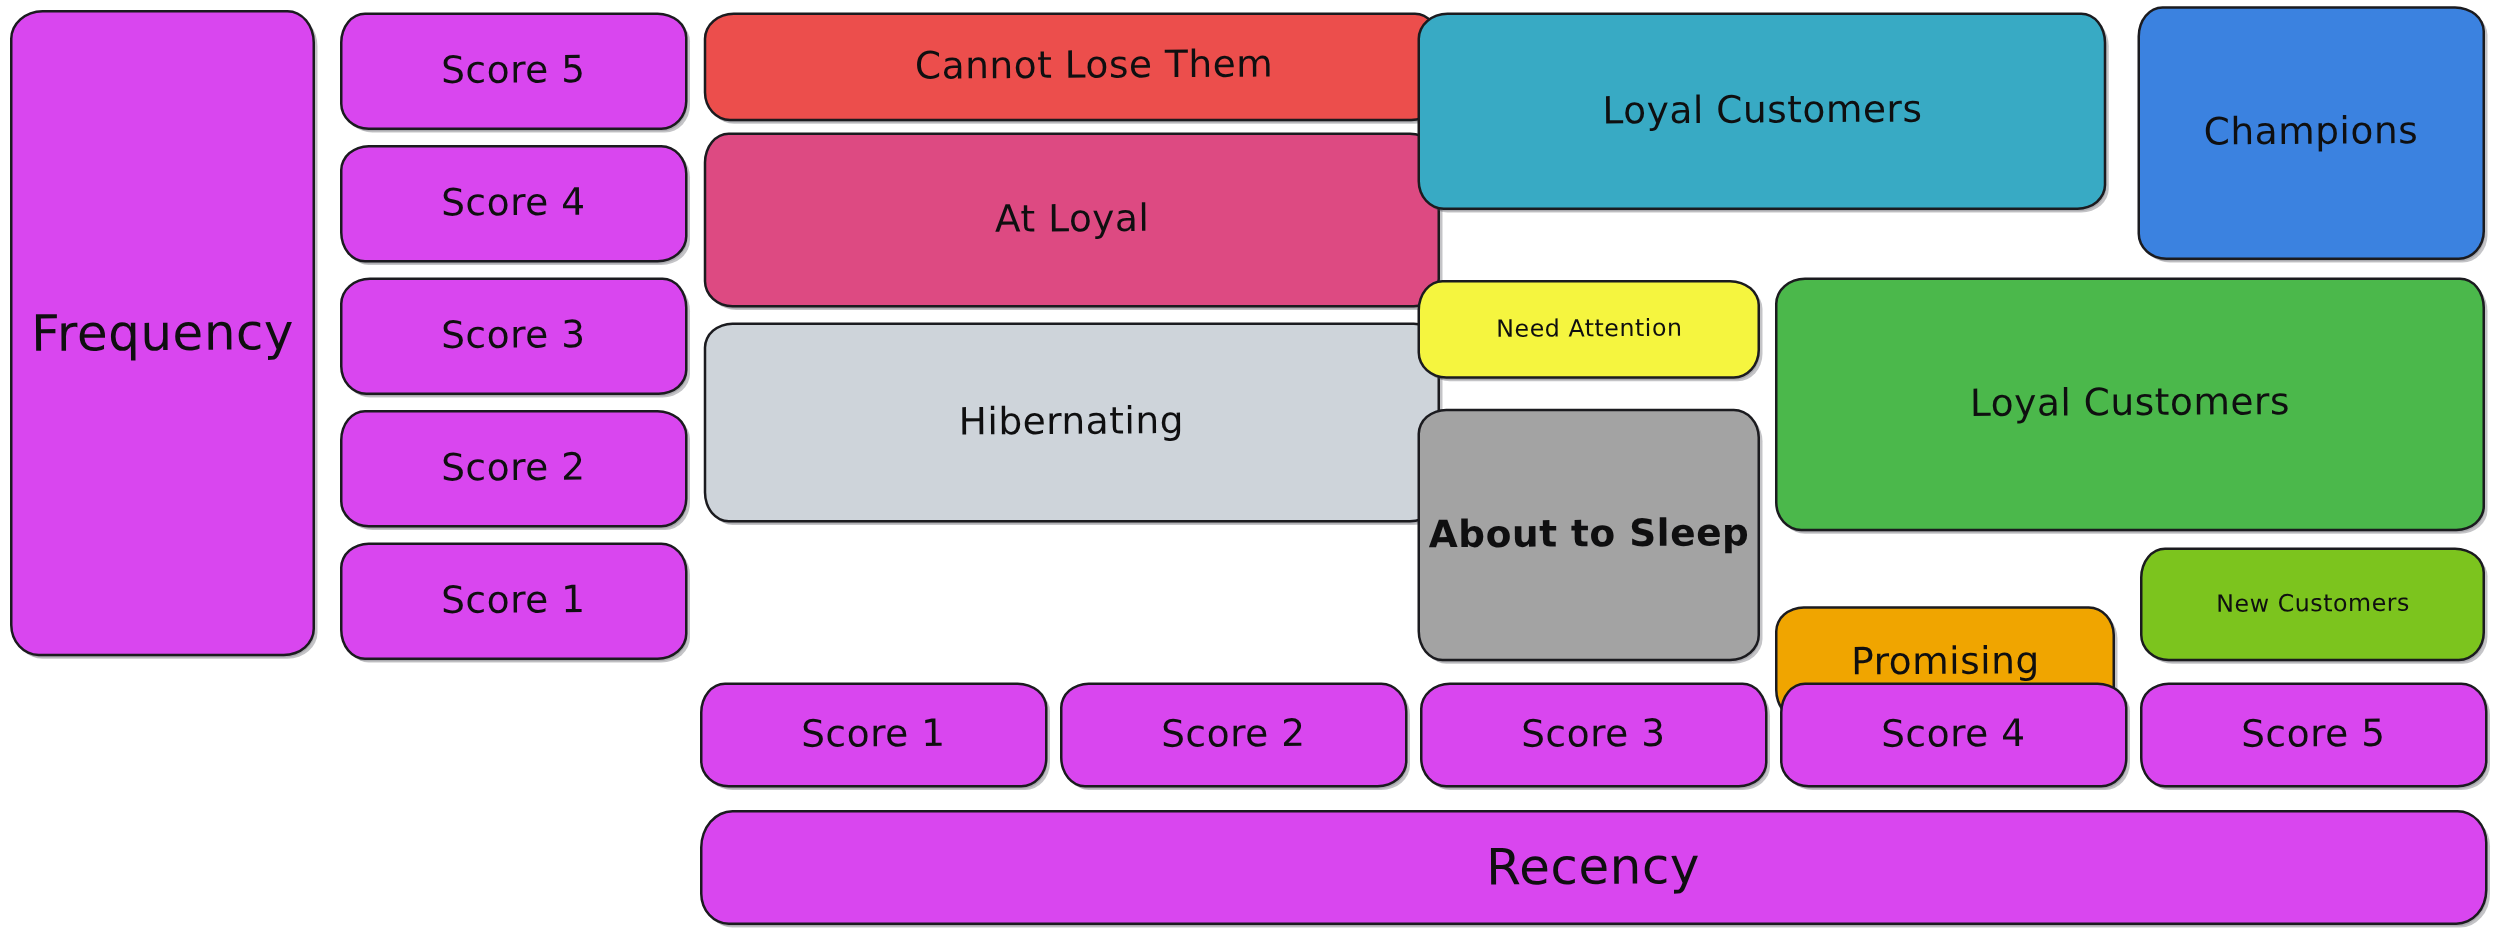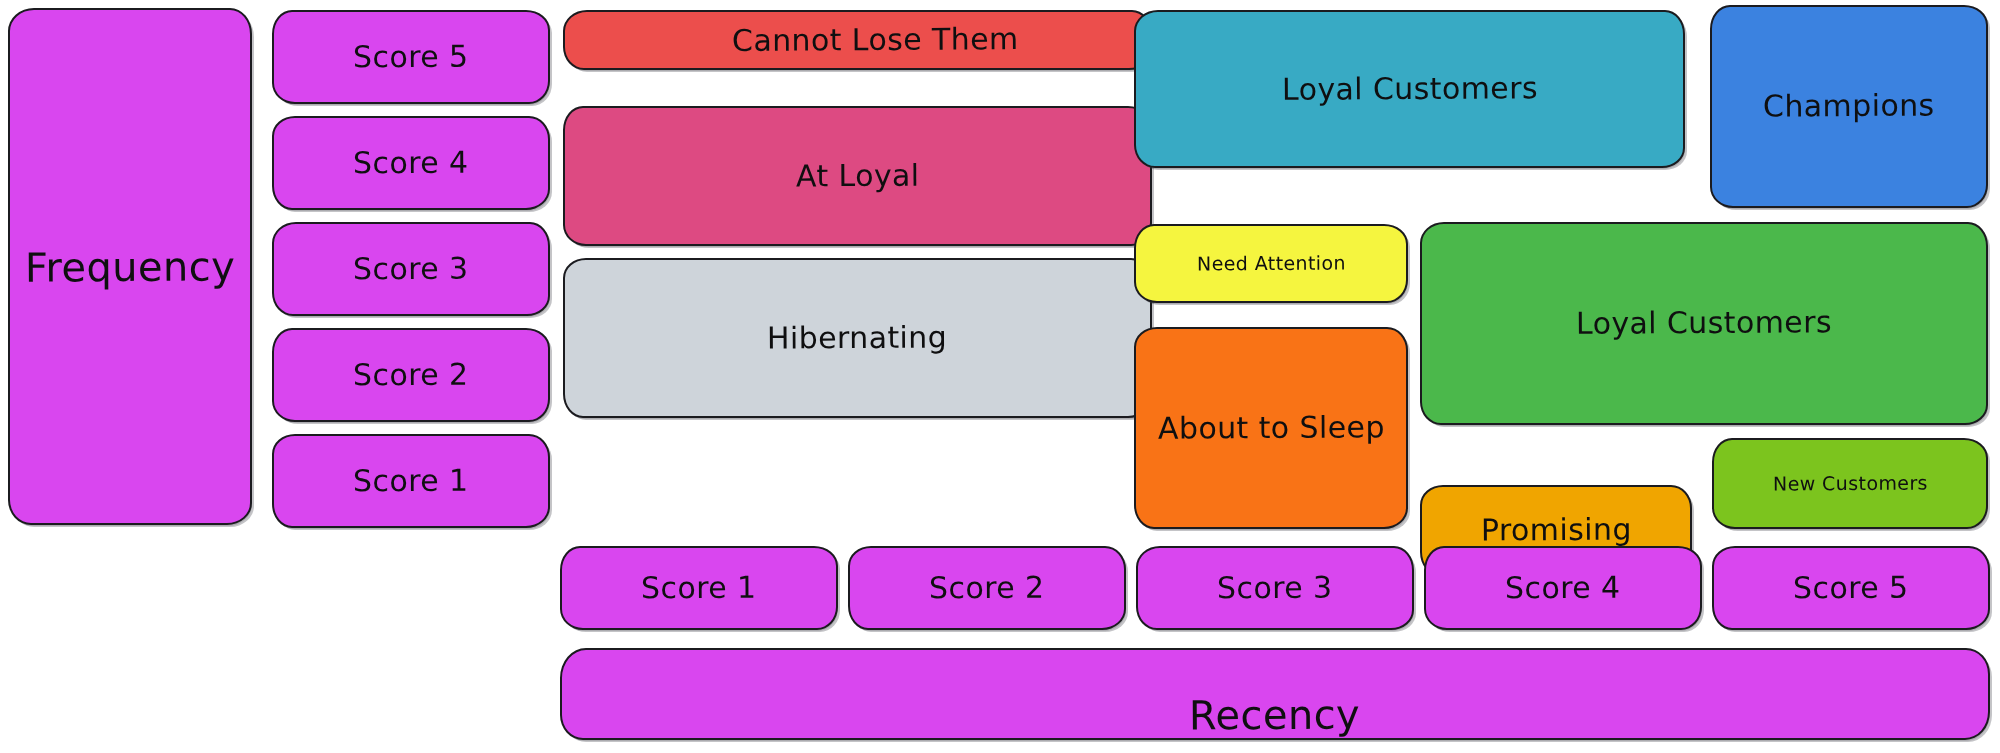--- a/index.html
+++ b/index.html
@@ -51,21 +51,21 @@
     background: #d946ef;
   }
 
   .axis-label { font-size: 40px; }
   .score-label { font-size: 30px; }
   .seg-label { font-size: 30px; }
   .seg-label-sm { font-size: 19px; }
 
   
   #frequency-box { border-radius: 26px 22px 25px 23px / 23px 26px 22px 25px; }
-  #recency-box { border-radius: 26px 24px 25px 23px / 30px 26px 28px 25px; align-items: flex-end; }
+  #recency-box { border-radius: 26px 24px 25px 23px / 30px 26px 28px 25px; }
 </style>
 </head>
 <body>
 
 <div id="canvas">
 
   <div class="box white j1 axis-label" id="frequency-box" style="left:8px; top:8px; width:244px; height:517px;">
     <span class="lbl">Frequency</span>
   </div>
 
@@ -78,41 +78,41 @@
   <div class="box white j1 score-label" style="left:272px; top:222px; width:278px; height:94px;">
     <span class="lbl">Score 3</span>
   </div>
   <div class="box white j2 score-label" style="left:272px; top:328px; width:278px; height:94px;">
     <span class="lbl">Score 2</span>
   </div>
   <div class="box white j3 score-label" style="left:272px; top:434px; width:278px; height:94px;">
     <span class="lbl">Score 1</span>
   </div>
 
-  <div class="box j1 seg-label" style="left:563px; top:10px; width:589px; height:60px; background:#ec4e4c;padding-left:36px;">
+  <div class="box j1 seg-label" style="left:563px; top:10px; width:589px; height:87px; background:#ec4e4c;padding-left:36px;">
     <span class="lbl">Cannot Lose Them</span>
   </div>
 
   <div class="box j2 seg-label" style="left:563px; top:106px; width:589px; height:140px; background:#dd4a82;">
     <span class="lbl">At Loyal</span>
   </div>
 
   <div class="box j3 seg-label" style="left:563px; top:258px; width:589px; height:160px; background:#ced4da;">
     <span class="lbl">Hibernating</span>
   </div>
 
   <div class="box j1 seg-label" style="left:1134px; top:10px; width:551px; height:158px; background:#38aac4;">
     <span class="lbl">Loyal Customers</span>
   </div>
 
   <div class="box j2 seg-label-sm" style="left:1134px; top:224px; width:274px; height:79px; background:#f5f53f;">
     <span class="lbl">Need Attention</span>
   </div>
 
-  <div class="box j3 seg-label" style="left:1134px; top:327px; width:274px; height:202px; background:#f97316;">
+  <div class="box j3 seg-label" style="left:1134px; top:327px; width:274px; height:202px; background:#a3a3a3;font-weight:bold;">
     <span class="lbl">About to Sleep</span>
   </div>
 
   <div class="box j2 seg-label" style="left:1710px; top:5px; width:278px; height:203px; background:#3b82e0;">
     <span class="lbl">Champions</span>
   </div>
 
   <div class="box j1 seg-label" style="left:1420px; top:222px; width:568px; height:203px; background:#4bb84b;">
     <span class="lbl">Loyal Customers</span>
   </div>

